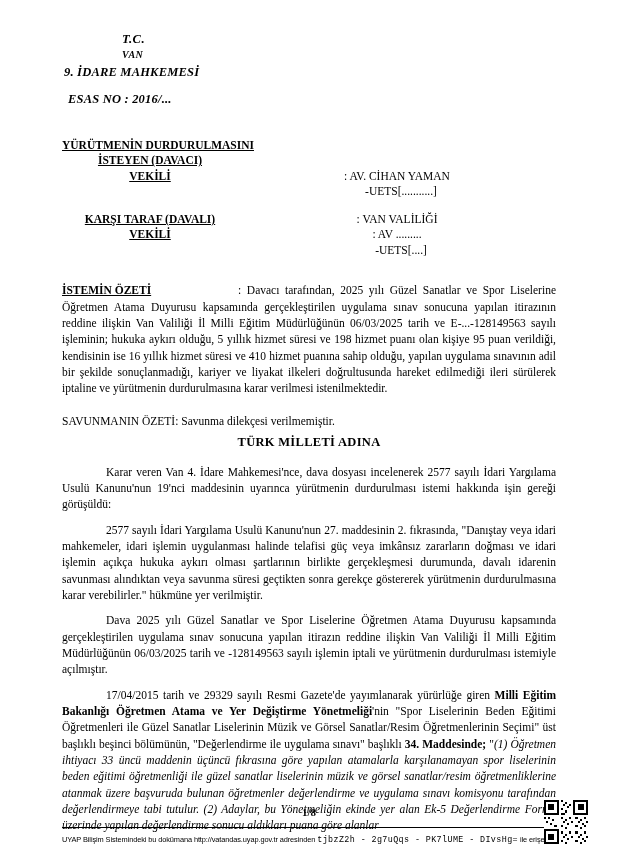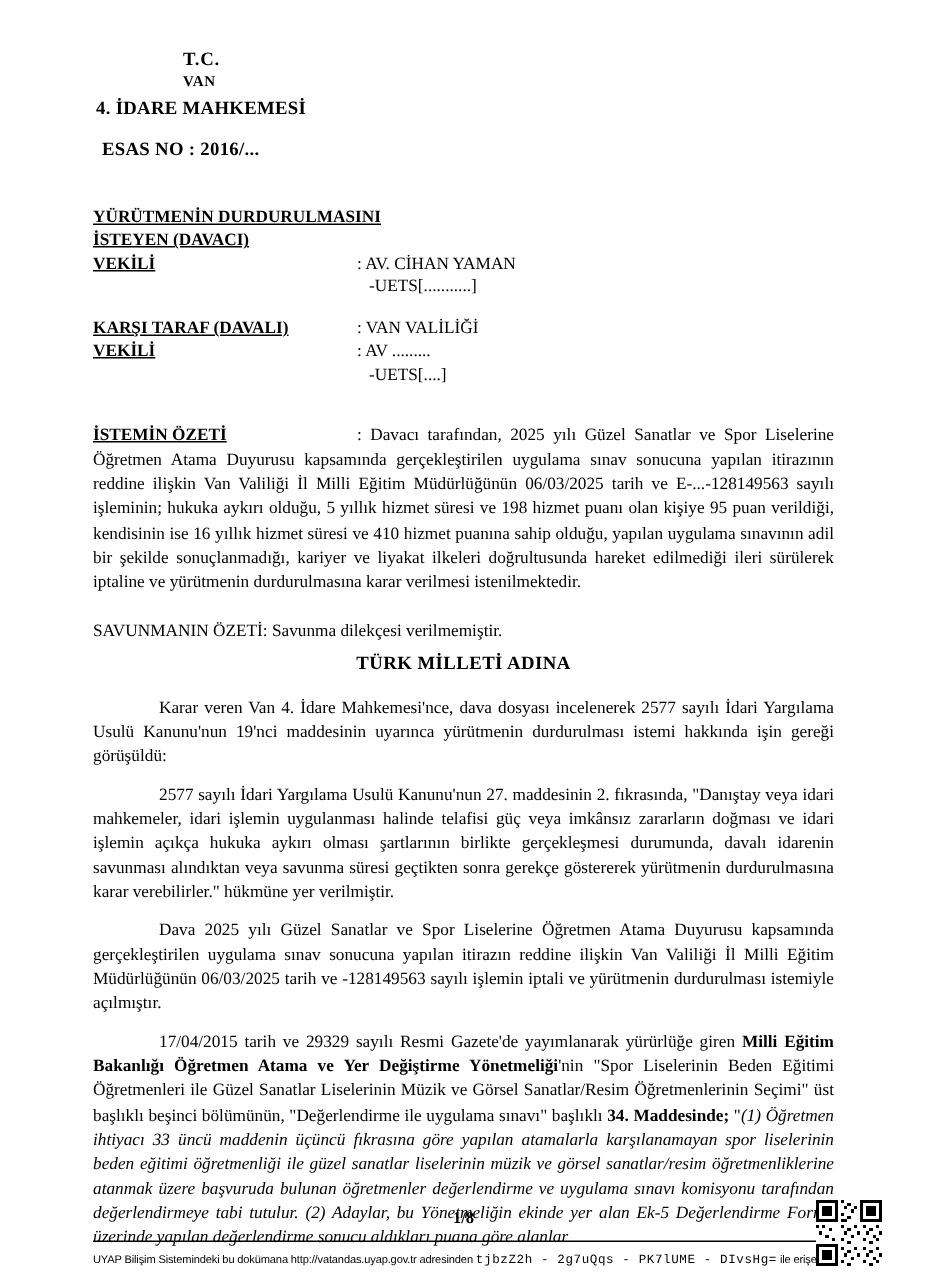--- a/index.html
+++ b/index.html
@@ -23,31 +23,33 @@
     left: 62px;
     top: 30px;
     width: 494px;
   }
 
   
   .hdr {
     text-align: left;
     font-weight: bold;
     line-height: 1.45;
+    font-style: italic;
   }
   .hdr .l1 { margin-left: 60px; font-size: 12.5px; letter-spacing: .5px;}
   .hdr .l2 { margin-left: 60px; font-size: 10px; letter-spacing: .5px;}
   .hdr .l3 { margin-left: 2px; font-size: 12.5px; letter-spacing: .2px;}
   .hdr .l4 { margin-left: 6px; font-size: 12.5px; margin-top: 9px; letter-spacing: .2px;}
 
   
   .parties {
     margin-top: 30px;
     font-size: 11.5px;
     line-height: 1.35;
+    text-align: center;
   }
   .prow {
     display: flex;
     align-items: flex-start;
   }
   .plabel {
     width: 176px;
     flex: 0 0 176px;
     font-weight: bold;
     white-space: nowrap;
@@ -135,21 +137,21 @@
 </style>
 </head>
 <body>
 
 <div class="page">
   <div class="inner">
 
     <div class="hdr">
       <div class="l1">T.C.</div>
       <div class="l2">VAN</div>
-      <div class="l3">4. İDARE MAHKEMESİ</div>
+      <div class="l3">9. İDARE MAHKEMESİ</div>
       <div class="l4">ESAS NO : 2016/...</div>
     </div>
 
     <div class="parties">
       <div class="prow">
         <div class="plabel ul" style="width:auto;flex:0 0 auto;">YÜRÜTMENİN DURDURULMASINI</div>
       </div>
       <div class="prow">
         <div class="plabel ul">İSTEYEN (DAVACI)</div>
       </div>

